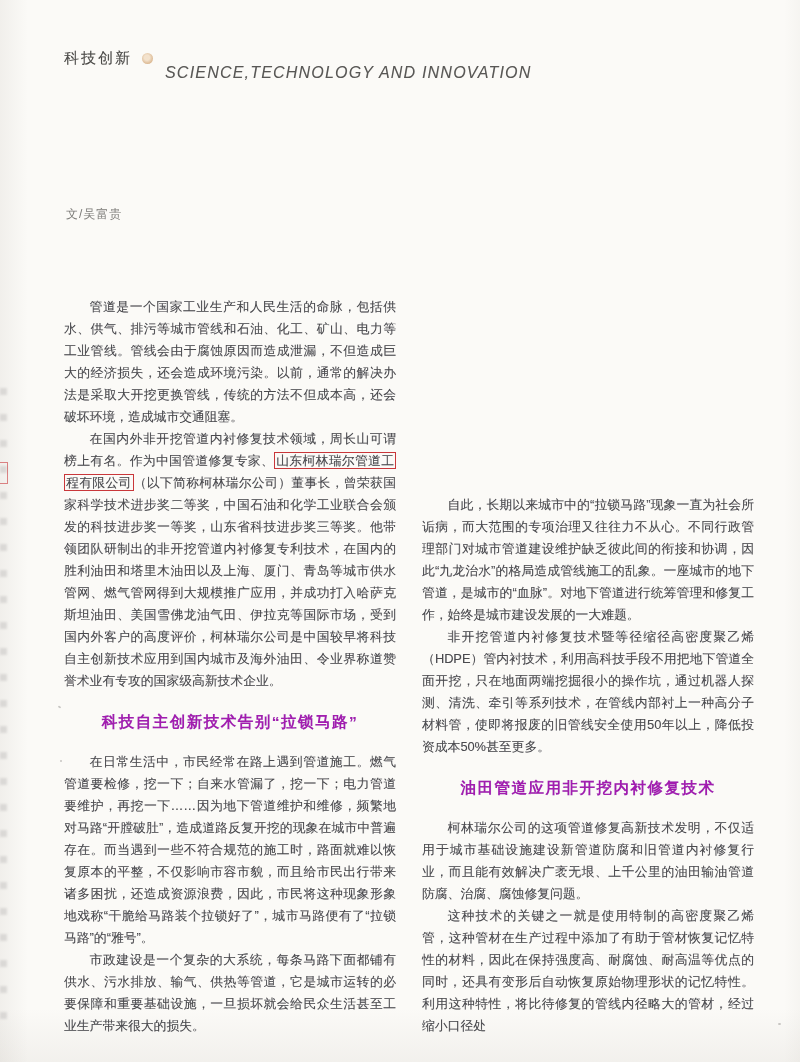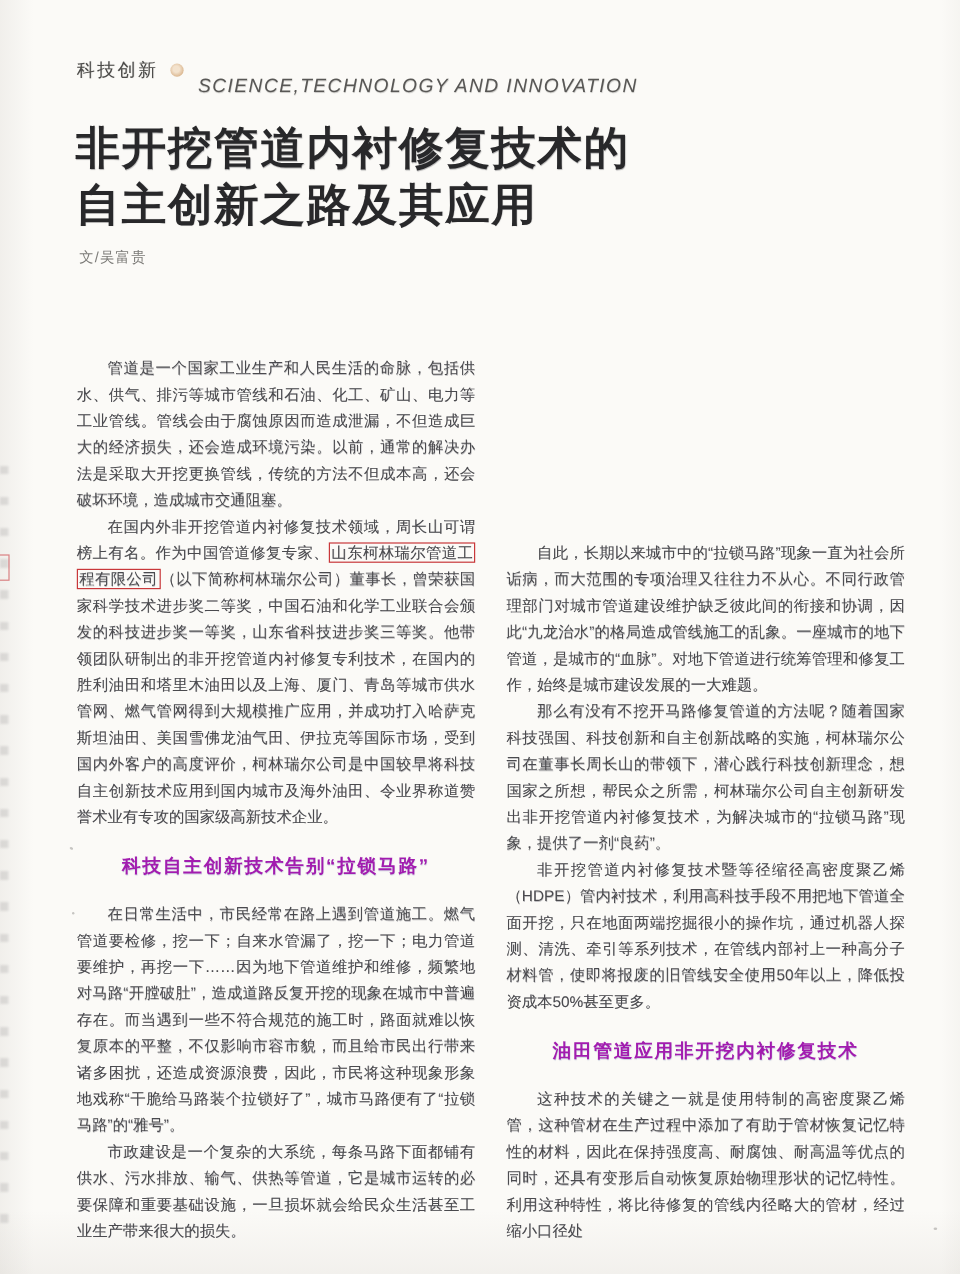--- a/index.html
+++ b/index.html
@@ -101,39 +101,38 @@
 <body>
 
 <div class="page">
 
   <div class="header">
     <span class="cn">科技创新</span>
     <span class="dot"></span>
     <span class="en">SCIENCE,TECHNOLOGY AND INNOVATION</span>
   </div>
 
-  <h1 class="title"><span>非开挖管道内衬修复技术的</span><br><span>自主创新之路及其应用</span></h1>
 
   <div class="byline">文/吴富贵</div>
 
   <div class="columns">
 
     <div class="col">
       <p>管道是一个国家工业生产和人民生活的命脉，包括供水、供气、排污等城市管线和石油、化工、矿山、电力等工业管线。管线会由于腐蚀原因而造成泄漏，不但造成巨大的经济损失，还会造成环境污染。以前，通常的解决办法是采取大开挖更换管线，传统的方法不但成本高，还会破坏环境，造成城市交通阻塞。</p>
       <p><span>在国内外非开挖管道内衬修复技术领域，周长山可谓榜上有名。作为中国管道修复专家、</span><span class="hl">山东柯林瑞尔管道工程有限公司</span><span>（以下简称柯林瑞尔公司）董事长，曾荣获国家科学技术进步奖二等奖，中国石油和化学工业联合会颁发的科技进步奖一等奖，山东省科技进步奖三等奖。他带领团队研制出的非开挖管道内衬修复专利技术，在国内的胜利油田和塔里木油田以及上海、厦门、青岛等城市供水管网、燃气管网得到大规模推广应用，并成功打入哈萨克斯坦油田、美国雪佛龙油气田、伊拉克等国际市场，受到国内外客户的高度评价，柯林瑞尔公司是中国较早将科技自主创新技术应用到国内城市及海外油田、令业界称道赞誉术业有专攻的国家级高新技术企业。</span></p>
       <h2 class="section-heading">科技自主创新技术告别“拉锁马路”</h2>
       <p>在日常生活中，市民经常在路上遇到管道施工。燃气管道要检修，挖一下；自来水管漏了，挖一下；电力管道要维护，再挖一下……因为地下管道维护和维修，频繁地对马路“开膛破肚”，造成道路反复开挖的现象在城市中普遍存在。而当遇到一些不符合规范的施工时，路面就难以恢复原本的平整，不仅影响市容市貌，而且给市民出行带来诸多困扰，还造成资源浪费，因此，市民将这种现象形象地戏称“干脆给马路装个拉锁好了”，城市马路便有了“拉锁马路”的“雅号”。</p>
       <p>市政建设是一个复杂的大系统，每条马路下面都铺有供水、污水排放、输气、供热等管道，它是城市运转的必要保障和重要基础设施，一旦损坏就会给民众生活甚至工业生产带来很大的损失。</p>
     </div>
 
     <div class="col">
       <p>自此，长期以来城市中的“拉锁马路”现象一直为社会所诟病，而大范围的专项治理又往往力不从心。不同行政管理部门对城市管道建设维护缺乏彼此间的衔接和协调，因此“九龙治水”的格局造成管线施工的乱象。一座城市的地下管道，是城市的“血脉”。对地下管道进行统筹管理和修复工作，始终是城市建设发展的一大难题。</p>
-      <p>那么有没有不挖开马路修复管道的方法呢？随着国家科技强国、科技创新和自主创新战略的实施，柯林瑞尔公司在董事长周长山的带领下，潜心践行科技创新理念，想国家之所想，帮民众之所需，柯林瑞尔公司自主创新研发出非开挖管道内衬修复技术，为解决城市的“拉锁马路”现象，提供了一剂“良药”。</p>
       <p>非开挖管道内衬修复技术暨等径缩径高密度聚乙烯（HDPE）管内衬技术，利用高科技手段不用把地下管道全面开挖，只在地面两端挖掘很小的操作坑，通过机器人探测、清洗、牵引等系列技术，在管线内部衬上一种高分子材料管，使即将报废的旧管线安全使用50年以上，降低投资成本50%甚至更多。</p>
       <h2 class="section-heading">油田管道应用非开挖内衬修复技术</h2>
+      <p>柯林瑞尔公司的这项管道修复高新技术发明，不仅适用于城市基础设施建设新管道防腐和旧管道内衬修复行业，而且能有效解决广袤无垠、上千公里的油田输油管道防腐、治腐、腐蚀修复问题。</p>
       <p>这种技术的关键之一就是使用特制的高密度聚乙烯管，这种管材在生产过程中添加了有助于管材恢复记忆特性的材料，因此在保持强度高、耐腐蚀、耐高温等优点的同时，还具有变形后自动恢复原始物理形状的记忆特性。利用这种特性，将比待修复的管线内径略大的管材，经过缩小口径处</p>
     </div>
 
   </div>
 
   <div class="edge-bleed"></div>
   <div class="edge-red-frag"></div>
   <div class="speck s1"></div>
   <div class="speck s2"></div>
   <div class="speck s3"></div>

